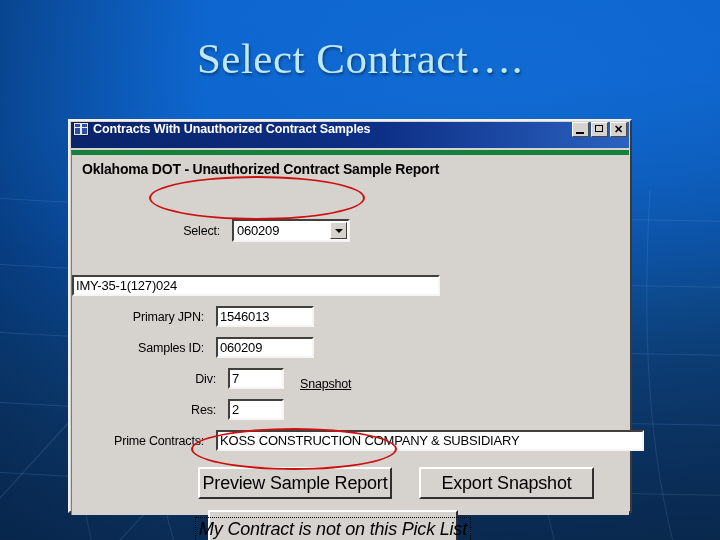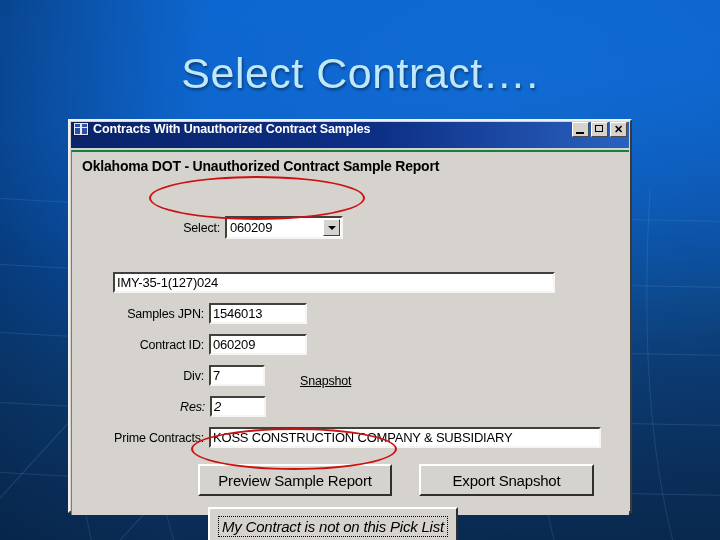--- a/index.html
+++ b/index.html
@@ -46,24 +46,24 @@
     position: absolute;
     left: 0; top: 0;
     width: 720px; height: 540px;
     pointer-events: none;
   }
 
   
   #slide-title {
     position: absolute;
     left: 0;
-    top: 49px;
+    top: 34px;
     width: 720px;
     text-align: center;
-    font-family: Liberation Sans, sans-serif;
+    font-family: Liberation Serif, serif;
     font-size: 43px;
     font-weight: normal;
     letter-spacing: 0.5px;
     color: #bfe8fb;
     text-shadow: 1px 2px 3px rgba(0,0,0,0.45);
     white-space: nowrap;
   }
 
   
   #app-window {
@@ -152,21 +152,21 @@
     display: block;
   }
 
   
   #client {
     position: relative;
     margin: 2px 1px 1px 1px;
     height: 365px;
     background: #d6d3ce;
     border-left: 1px solid #7f7c77;
-    border-top: 2px solid #15803d;
+    border-top: 5px solid #15803d;
     box-sizing: border-box;
   }
 
   #form-header {
     position: absolute;
     left: 10px;
     top: 6px;
     font-size: 14px;
     font-weight: bold;
     color: #000;
@@ -178,21 +178,21 @@
     position: absolute;
     display: flex;
     align-items: center;
   }
   .fld-label {
     font-size: 12.5px;
     color: #000;
     text-align: right;
     white-space: nowrap;
     letter-spacing: -0.2px;
-    padding-right: 5px;
+    padding-right: 12px;
   }
 
   
   .textbox {
     background: #ffffff;
     border-left: 2px solid #41403d;
     border-top: 2px solid #41403d;
     border-right: 2px solid #f6f5f3;
     border-bottom: 2px solid #f6f5f3;
     box-sizing: border-box;
@@ -265,21 +265,21 @@
   .btn {
     background: #d6d3ce;
     border-left: 2px solid #ffffff;
     border-top: 2px solid #ffffff;
     border-right: 2px solid #2f2f2f;
     border-bottom: 2px solid #2f2f2f;
     box-sizing: border-box;
     display: flex;
     align-items: center;
     justify-content: center;
-    font-size: 15px;
+    font-size: 18px;
     color: #000;
     position: absolute;
     white-space: nowrap;
     letter-spacing: -0.2px;
     cursor: default;
   }
   .btn .focus-ring {
     border: 1px dotted #000;
     padding: 1px 3px;
   }
@@ -354,46 +354,46 @@
           <div id="combo-value">060209</div>
           <div id="combo-arrow">
               <em></em>
             </div>
         </div>
       </div>
 
       <div id="selected-label">Snapshot</div>
 
       <div class="row" style="left:0px; top:120px; width:510px;">
-        <div class="textbox" style="width:442px;margin-left:41px;">IMY-35-1(127)024</div>
+        <div class="textbox" style="width:368px;">IMY-35-1(127)024</div>
       </div>
 
       <div class="row" style="left:0px; top:151px;">
-        <div class="fld-label" style="width:132px;">Samples JPN:</div>
+        <div class="fld-label" style="width:132px;">Primary JPN:</div>
         <div class="textbox" style="width:98px;">1546013</div>
       </div>
 
       <div class="row" style="left:0px; top:182px;">
-        <div class="fld-label" style="width:132px;">Contract ID:</div>
+        <div class="fld-label" style="width:132px;">Samples ID:</div>
         <div class="textbox" style="width:98px;">060209</div>
       </div>
 
-      <div class="row" style="left:0px; top:213px;">
+      <div class="row" style="left:12px; top:213px;">
         <div class="fld-label" style="width:132px;">Div:</div>
         <div class="textbox" style="width:56px;">7</div>
       </div>
 
-      <div class="row" style="left:1px; top:244px;font-style:italic;">
+      <div class="row" style="left:12px; top:244px;">
         <div class="fld-label" style="width:132px;">Res:</div>
         <div class="textbox" style="width:56px;">2</div>
       </div>
 
       <div class="row" style="left:0px; top:275px;">
         <div class="fld-label" style="width:132px;">Prime Contracts:</div>
-        <div class="textbox" style="width:392px;">KOSS CONSTRUCTION COMPANY &amp; SUBSIDIARY</div>
+        <div class="textbox" style="width:428px;">KOSS CONSTRUCTION COMPANY &amp; SUBSIDIARY</div>
       </div>
 
       <div class="btn" style="left:126px; top:312px; width:194px; height:32px;">
         <span>Preview Sample Report</span>
       </div>
 
       <div class="btn" style="left:347px; top:312px; width:175px; height:32px;">
         <span>Export Snapshot</span>
       </div>
 

